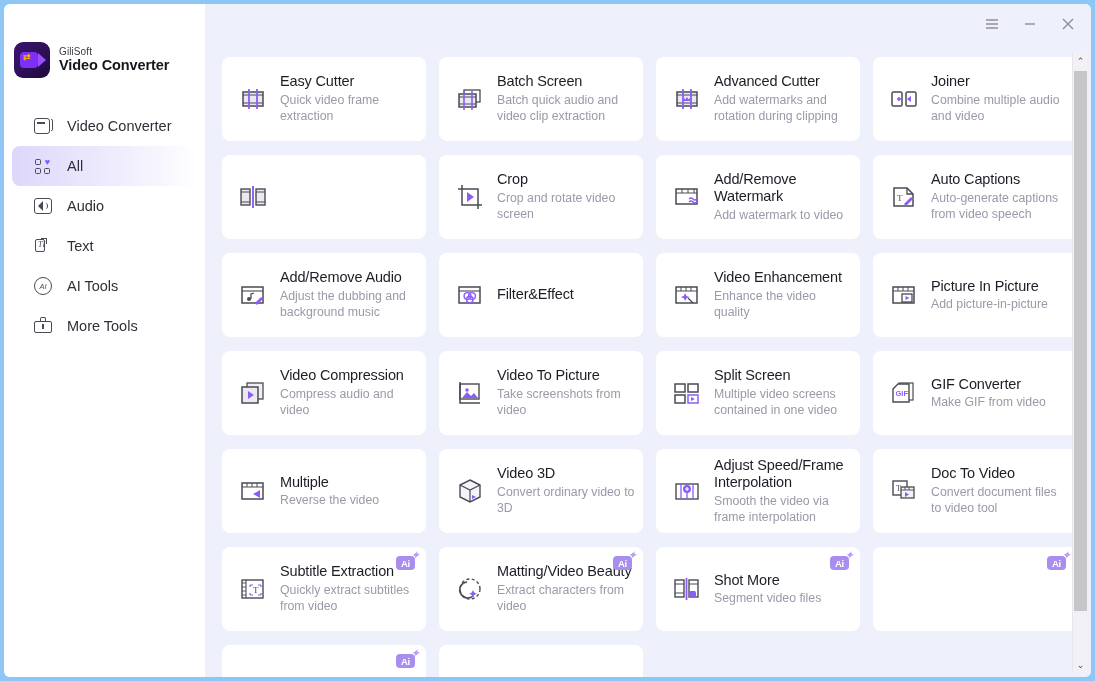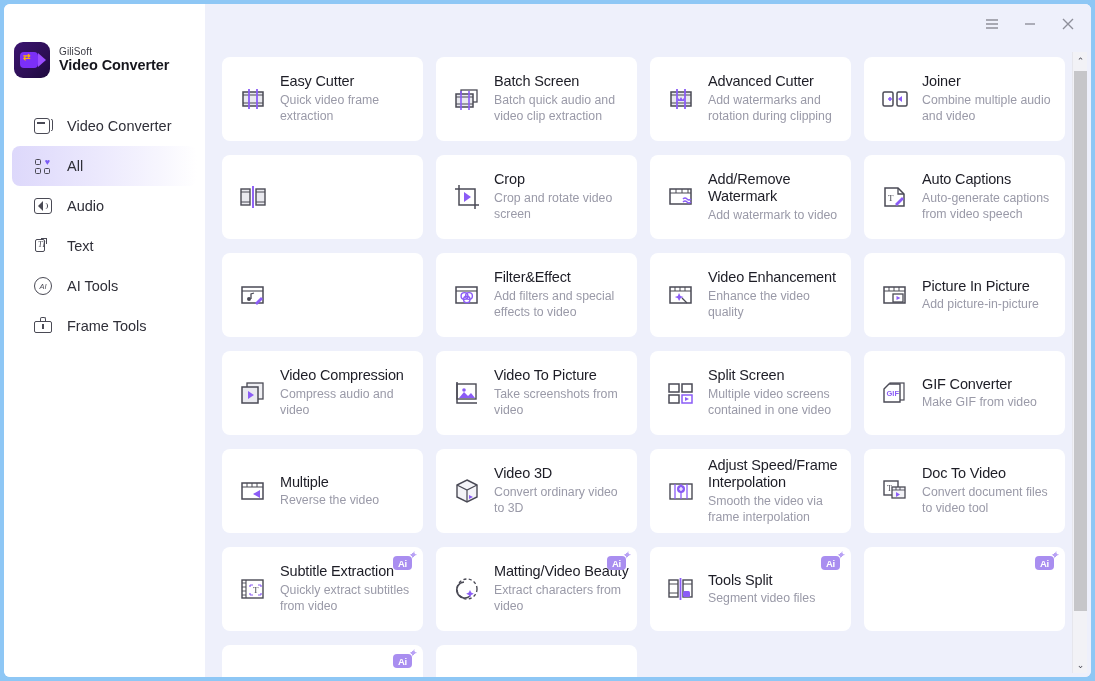--- a/index.html
+++ b/index.html
@@ -130,21 +130,21 @@
     cursor: pointer;
     opacity: .62;
   }
   .tb-btn svg { display:block; }
 
   .grid-wrap {
     position: absolute;
     top: 40px; left: 0; right: 0; bottom: 0;
     overflow: hidden;
     padding-left: 17px;
-    padding-right: 26px;
+    padding-right: 14px;
   }
   .grid {
     display: grid;
     grid-template-columns: repeat(4, 1fr);
     gap: 14px 13px;
     padding-top: 13px;
   }
   .card {
     background: #ffffff;
     border-radius: 8px;
@@ -293,21 +293,21 @@
         </span>
         <span class="lbl">AI Tools</span>
       </div>
 
       <div class="nav-item">
         <span class="nic">
           <i class="ic-case"></i>
               <i class="ic-handle"></i>
               <i class="ic-latch"></i>
         </span>
-        <span class="lbl">Frame Tools</span>
+        <span class="lbl">More Tools</span>
       </div>
     </nav>
   </aside>
 
   <section class="main">
 
     <div class="titlebar">
       <div class="tb-btn">
         <svg width="18" height="18" viewBox="0 0 18 18">
           <path d="M3 5h12M3 9h12M3 13h12" stroke="#55555f" stroke-width="1.4" fill="none"></path>
@@ -445,35 +445,38 @@
         <div class="card">
           <span class="card-icon">
             <svg width="30" height="30" viewBox="0 0 30 30">
               <rect x="4" y="7" width="21" height="16" fill="none" stroke="#4a4a55" stroke-width="1.5"></rect>
               <path d="M4 11h21" stroke="#4a4a55" stroke-width="1.1"></path>
               <circle cx="11" cy="19" r="2" fill="#4a4a55"></circle>
               <path d="M13 19v-5l3-1" stroke="#4a4a55" stroke-width="1.3" fill="none"></path>
               <path d="M17 23l6-6 2 2-6 6z" fill="#8b5cf6"></path>
             </svg>
           </span>
+          <span class="card-text">
+            <span class="card-title" style="display:block">Add/Remove Audio</span>
+            <span class="card-desc" style="display:block">Adjust the dubbing and background music</span>
+          </span>
         </div>
 
         <div class="card">
           <span class="card-icon">
             <svg width="30" height="30" viewBox="0 0 30 30">
               <rect x="4" y="7" width="21" height="16" fill="none" stroke="#4a4a55" stroke-width="1.5"></rect>
               <path d="M4 11h21" stroke="#4a4a55" stroke-width="1.1"></path>
               <circle cx="12.5" cy="16" r="3.4" fill="none" stroke="#8b5cf6" stroke-width="1.4"></circle>
               <circle cx="17" cy="16" r="3.4" fill="none" stroke="#8b5cf6" stroke-width="1.4"></circle>
               <circle cx="14.8" cy="19.5" r="3.2" fill="none" stroke="#8b5cf6" stroke-width="1.4"></circle>
             </svg>
           </span>
           <span class="card-text">
             <span class="card-title" style="display:block">Filter&amp;Effect</span>
-            <span class="card-desc" style="display:block">Add filters and special effects to video</span>
           </span>
         </div>
 
         <div class="card">
           <span class="card-icon">
             <svg width="30" height="30" viewBox="0 0 30 30">
               <rect x="4" y="7" width="21" height="16" fill="none" stroke="#4a4a55" stroke-width="1.5"></rect>
               <path d="M4 11h21M9 7v4M14 7v4M19 7v4" stroke="#4a4a55" stroke-width="1"></path>
               <path d="M13 13l1.5 3 3 1-3 1.2-1.4 2.8-1.3-2.8-3-1.2 3-1z" fill="#8b5cf6"></path>
               <path d="M16 18l5 5" stroke="#4a4a55" stroke-width="1.2"></path>
@@ -661,21 +664,21 @@
           <span class="card-icon">
             <svg width="30" height="30" viewBox="0 0 30 30">
               <rect x="3" y="6" width="9" height="17" fill="none" stroke="#4a4a55" stroke-width="1.4"></rect>
               <rect x="17" y="6" width="9" height="17" fill="none" stroke="#4a4a55" stroke-width="1.4"></rect>
               <path d="M3 10h9M3 19h9M17 10h9" stroke="#4a4a55" stroke-width="1"></path>
               <path d="M14.5 4v22" stroke="#8b5cf6" stroke-width="1.8"></path>
               <rect x="17" y="17" width="7" height="6" rx="1.5" fill="#8b5cf6"></rect>
             </svg>
           </span>
           <span class="card-text">
-            <span class="card-title" style="display:block">Tools Split</span>
+            <span class="card-title" style="display:block">Shot More</span>
             <span class="card-desc" style="display:block">Segment video files</span>
           </span>
           <span class="ai-badge">
                 <span>Ai</span>
                 <i class="ai-spark">✦</i>
               </span>
         </div>
 
         <div class="card">
           <span class="ai-badge">

